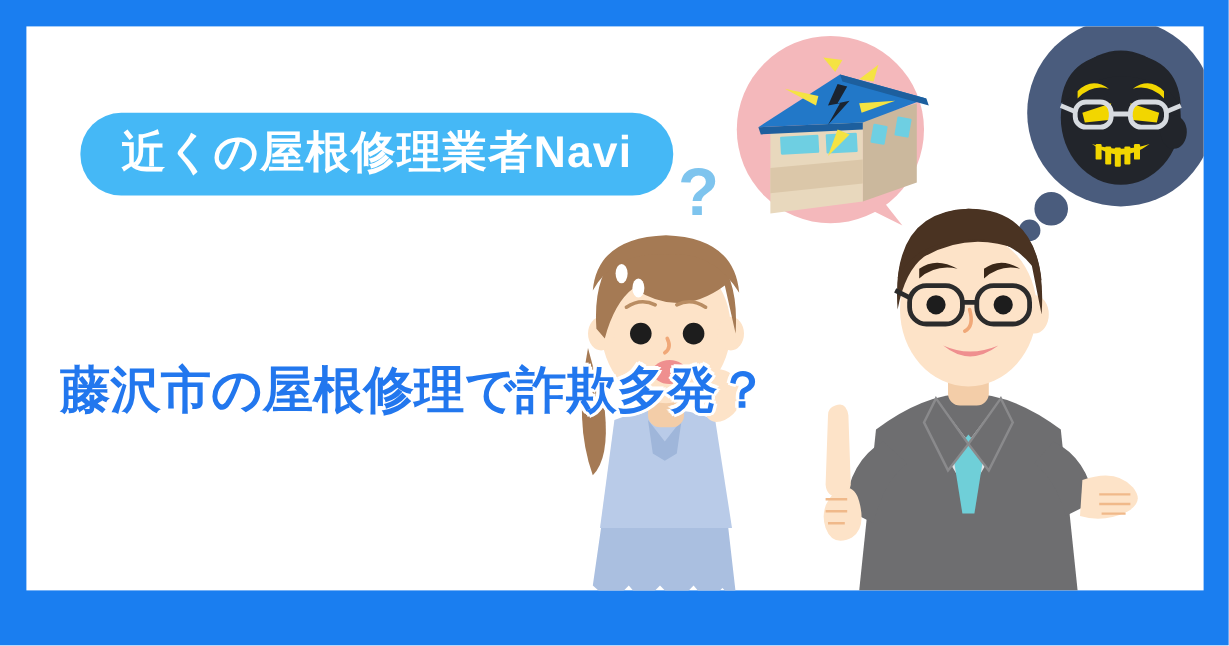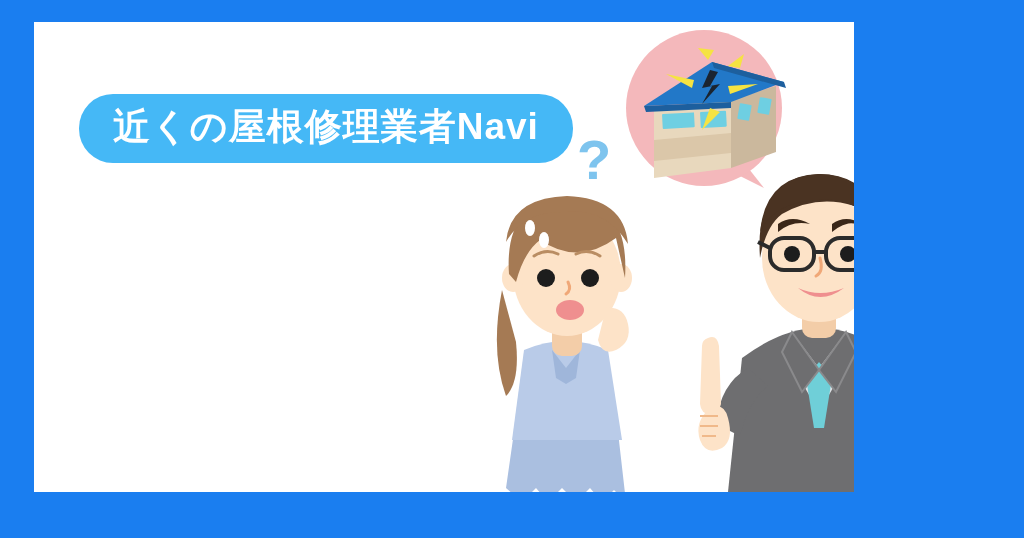--- a/index.html
+++ b/index.html
@@ -12,23 +12,23 @@
   }
   #banner {
     position: relative;
     width: 1024px;
     height: 538px;
     background: #1a7ef0;
     overflow: hidden;
   }
   #canvas {
     position: absolute;
-    left: 34px;
+    left: 22px;
     top: 22px;
-    width: 820px;
+    width: 981px;
     height: 470px;
     background: #ffffff;
     overflow: hidden;
   }
 
   
   .badge {
     position: absolute;
     left: 45px;
     top: 72px;
@@ -278,16 +278,17 @@
         <path d="M146 96 q4 14 -4 18" stroke="#f0a878" stroke-width="3" fill="none" stroke-linecap="round"></path>
 
         <path d="M124 126 Q146 144 170 126 Q146 136 124 126 Z" fill="#ef8f8f"></path>
       </svg>
     </div>
 
     <div class="badge">近くの屋根修理業者Navi</div>
 
     <div class="qmark">?</div>
 
+    <div class="subtitle">藤沢市の屋根修理で詐欺多発？</div>
 
 
   </div>
 </div>
 
 </body></html>

